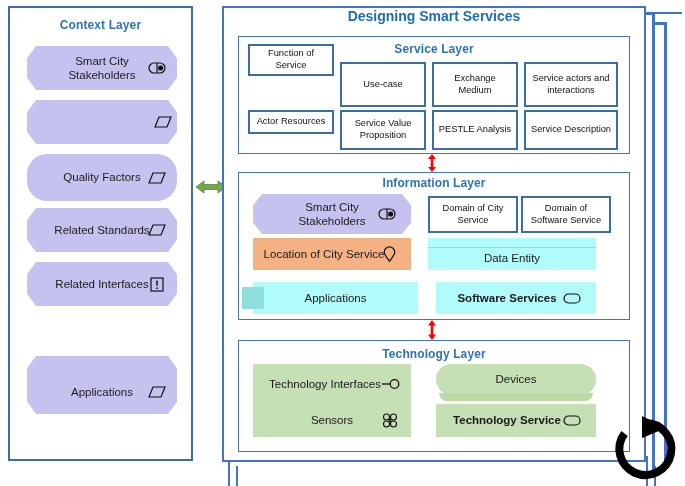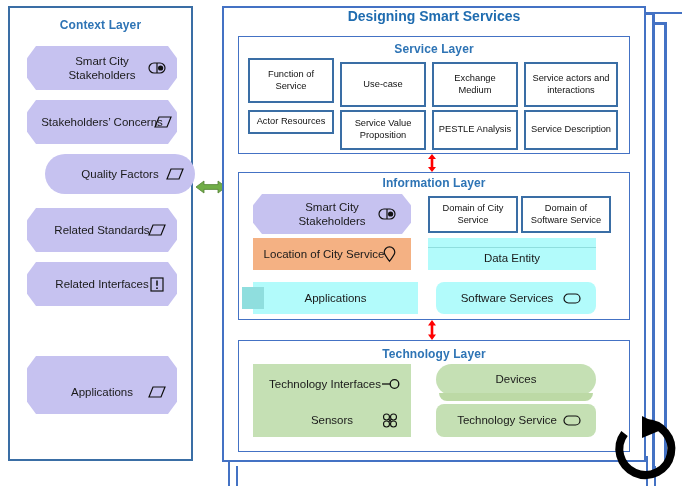--- a/index.html
+++ b/index.html
@@ -151,21 +151,21 @@
   }
 
   
   .notch {
     position: absolute;
     left: -11px;
     width: 22px; height: 11px;
     background: #8fdede;
   }
 
-  .rounded { border-radius: 8px; }
+  .rounded { border-radius: 1px; font-weight: bold; }
 
   
   .node-base {
     position: absolute;
     left: 3px; right: 3px; bottom: -6px; height: 8px;
     background: #bcd9a5;
     border-radius: 0 0 9px 9px;
   }
 
   
@@ -200,29 +200,28 @@
     <span class="ico">
       <svg width="18" height="12" viewBox="0 0 18 12">
         <rect x="1" y="1" width="16" height="10" rx="5" ry="5" fill="none" stroke="#111" stroke-width="1.2"></rect>
         <path d="M9 1 v10" stroke="#111" stroke-width="1.2"></path>
         <circle cx="12.6" cy="6" r="2.6" fill="#111"></circle>
       </svg>
     </span>
   </div>
 
   <div class="abs motiv" style="left:27px; top:100px; width:150px; height:44px;">
-    <span class="label">Stakeholders’ Concerns</span>
     <span class="ico" style="right:4px;">
       <svg width="18" height="12" viewBox="0 0 18 12">
         <path d="M5 1 H17 L13 11 H1 Z" fill="none" stroke="#111" stroke-width="1.2"></path>
       </svg>
     </span>
   </div>
 
-  <div class="abs motiv" style="left:45px; top:154px; width:150px; height:40px;border-radius:20px;">
+  <div class="abs motiv" style="left:27px; top:154px; width:150px; height:47px;border-radius:20px;">
     <span class="label">Quality Factors</span>
     <span class="ico">
       <svg width="18" height="12" viewBox="0 0 18 12">
         <path d="M5 1 H17 L13 11 H1 Z" fill="none" stroke="#111" stroke-width="1.2"></path>
       </svg>
     </span>
   </div>
 
   <div class="abs motiv" style="left:27px; top:208px; width:150px; height:44px;">
     <span class="label">Related Standards</span>
@@ -268,21 +267,21 @@
       <path d="M0 9 L8 3 L8 6.6 L22 6.6 L22 3 L30 9 L22 15 L22 11.4 L8 11.4 L8 15 Z" fill="#70ad47" stroke="#548235" stroke-width="0.8"></path>
     </svg>
   </div>
 
   <div class="abs" id="main-panel"></div>
   <div class="abs" id="main-title">Designing Smart Services</div>
 
   <div class="abs layerbox" id="service-layer"></div>
   <div class="abs layer-title" id="service-layer-title">Service Layer</div>
 
-  <div class="abs svc-cell" style="left:248px; top:58px; width:86px; height:45px;">
+  <div class="abs svc-cell" style="left:248px; top:44px; width:86px; height:32px;">
     <span>Function of Service</span>
   </div>
   <div class="abs svc-cell" style="left:340px; top:62px; width:86px; height:45px;">
     <span>Use-case</span>
   </div>
   <div class="abs svc-cell" style="left:432px; top:62px; width:86px; height:45px;">
     <span>Exchange Medium</span>
   </div>
   <div class="abs svc-cell" style="left:524px; top:62px; width:94px; height:45px;">
     <span>Service actors and interactions</span>

